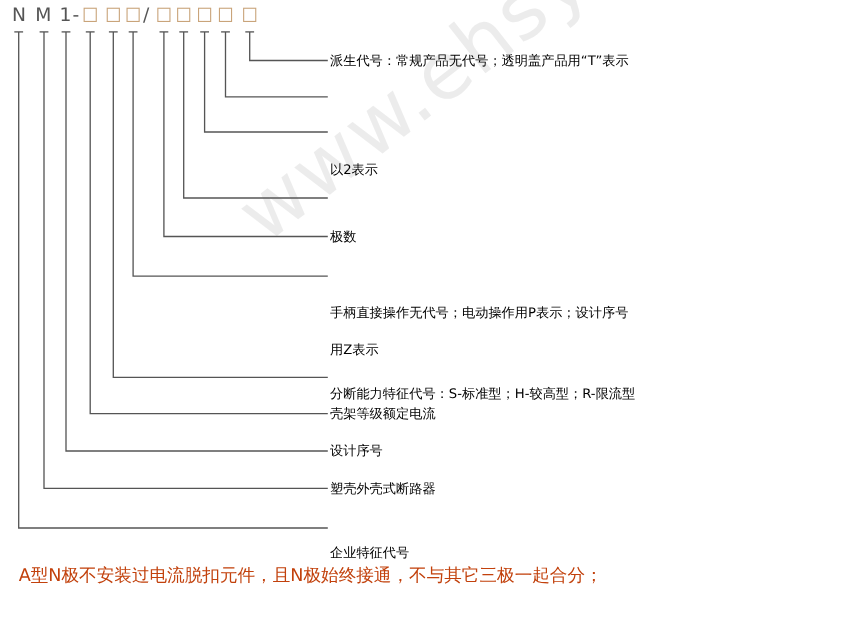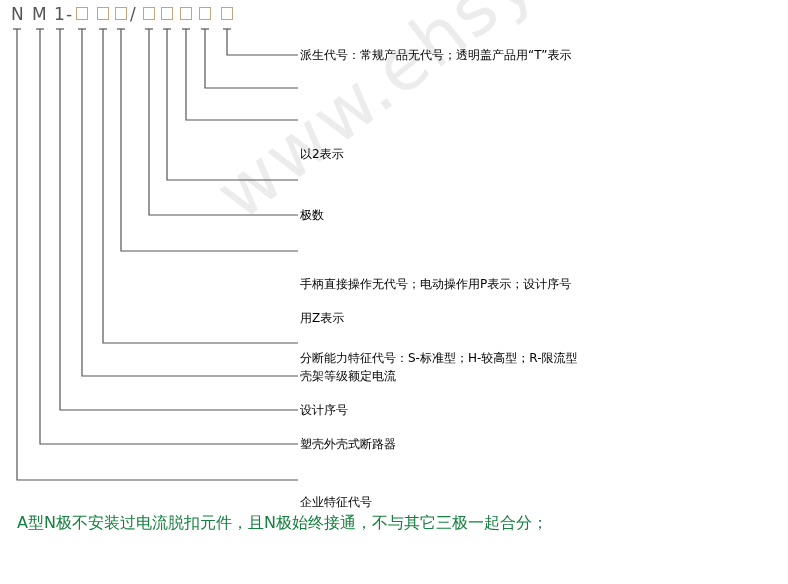--- a/index.html
+++ b/index.html
@@ -3,21 +3,21 @@
 <meta charset="utf-8">
 <style>
   html, body { margin: 0; padding: 0; background: #ffffff; }
   body { width: 788px; height: 584px; position: relative; overflow: hidden;
          font-family: "DejaVu Sans", "Liberation Sans", sans-serif; color: #3a3a3a; }
   #diagram { position: absolute; left: 0; top: 0; width: 788px; height: 584px; }
   .code-char { position: absolute; top: 4px; font-size: 17px; color: #555; line-height: 20px; }
   .code-box { position: absolute; top: 7px; width: 12px; height: 13px; border: 1.2px solid #c9a47a; box-sizing: border-box; }
   .code-slash { position: absolute; top: 4px; font-size: 17px; color: #555; line-height: 20px; }
   .label { position: absolute; left: 300px; font-size: 12px; line-height: 20px; color: #000000; white-space: nowrap; }
-  .note { position: absolute; left: 17px; font-size: 16px; line-height: 20px; color: #15803d; white-space: nowrap; }
+  .note { position: absolute; left: 17px; font-size: 16px; line-height: 20px; color: #c2410c; white-space: nowrap; }
   .watermark { position: absolute; left: 200px; top: 170px; font-size: 72px; color: rgba(200,200,200,0.35);
                transform: rotate(-38deg); transform-origin: left top; font-family: "DejaVu Sans", sans-serif;
                letter-spacing: 2px; pointer-events: none; white-space: nowrap; }
 </style>
 </head>
 <body>
 
 <div id="diagram">
 
   <div class="watermark">www.ehsy.com</div>

